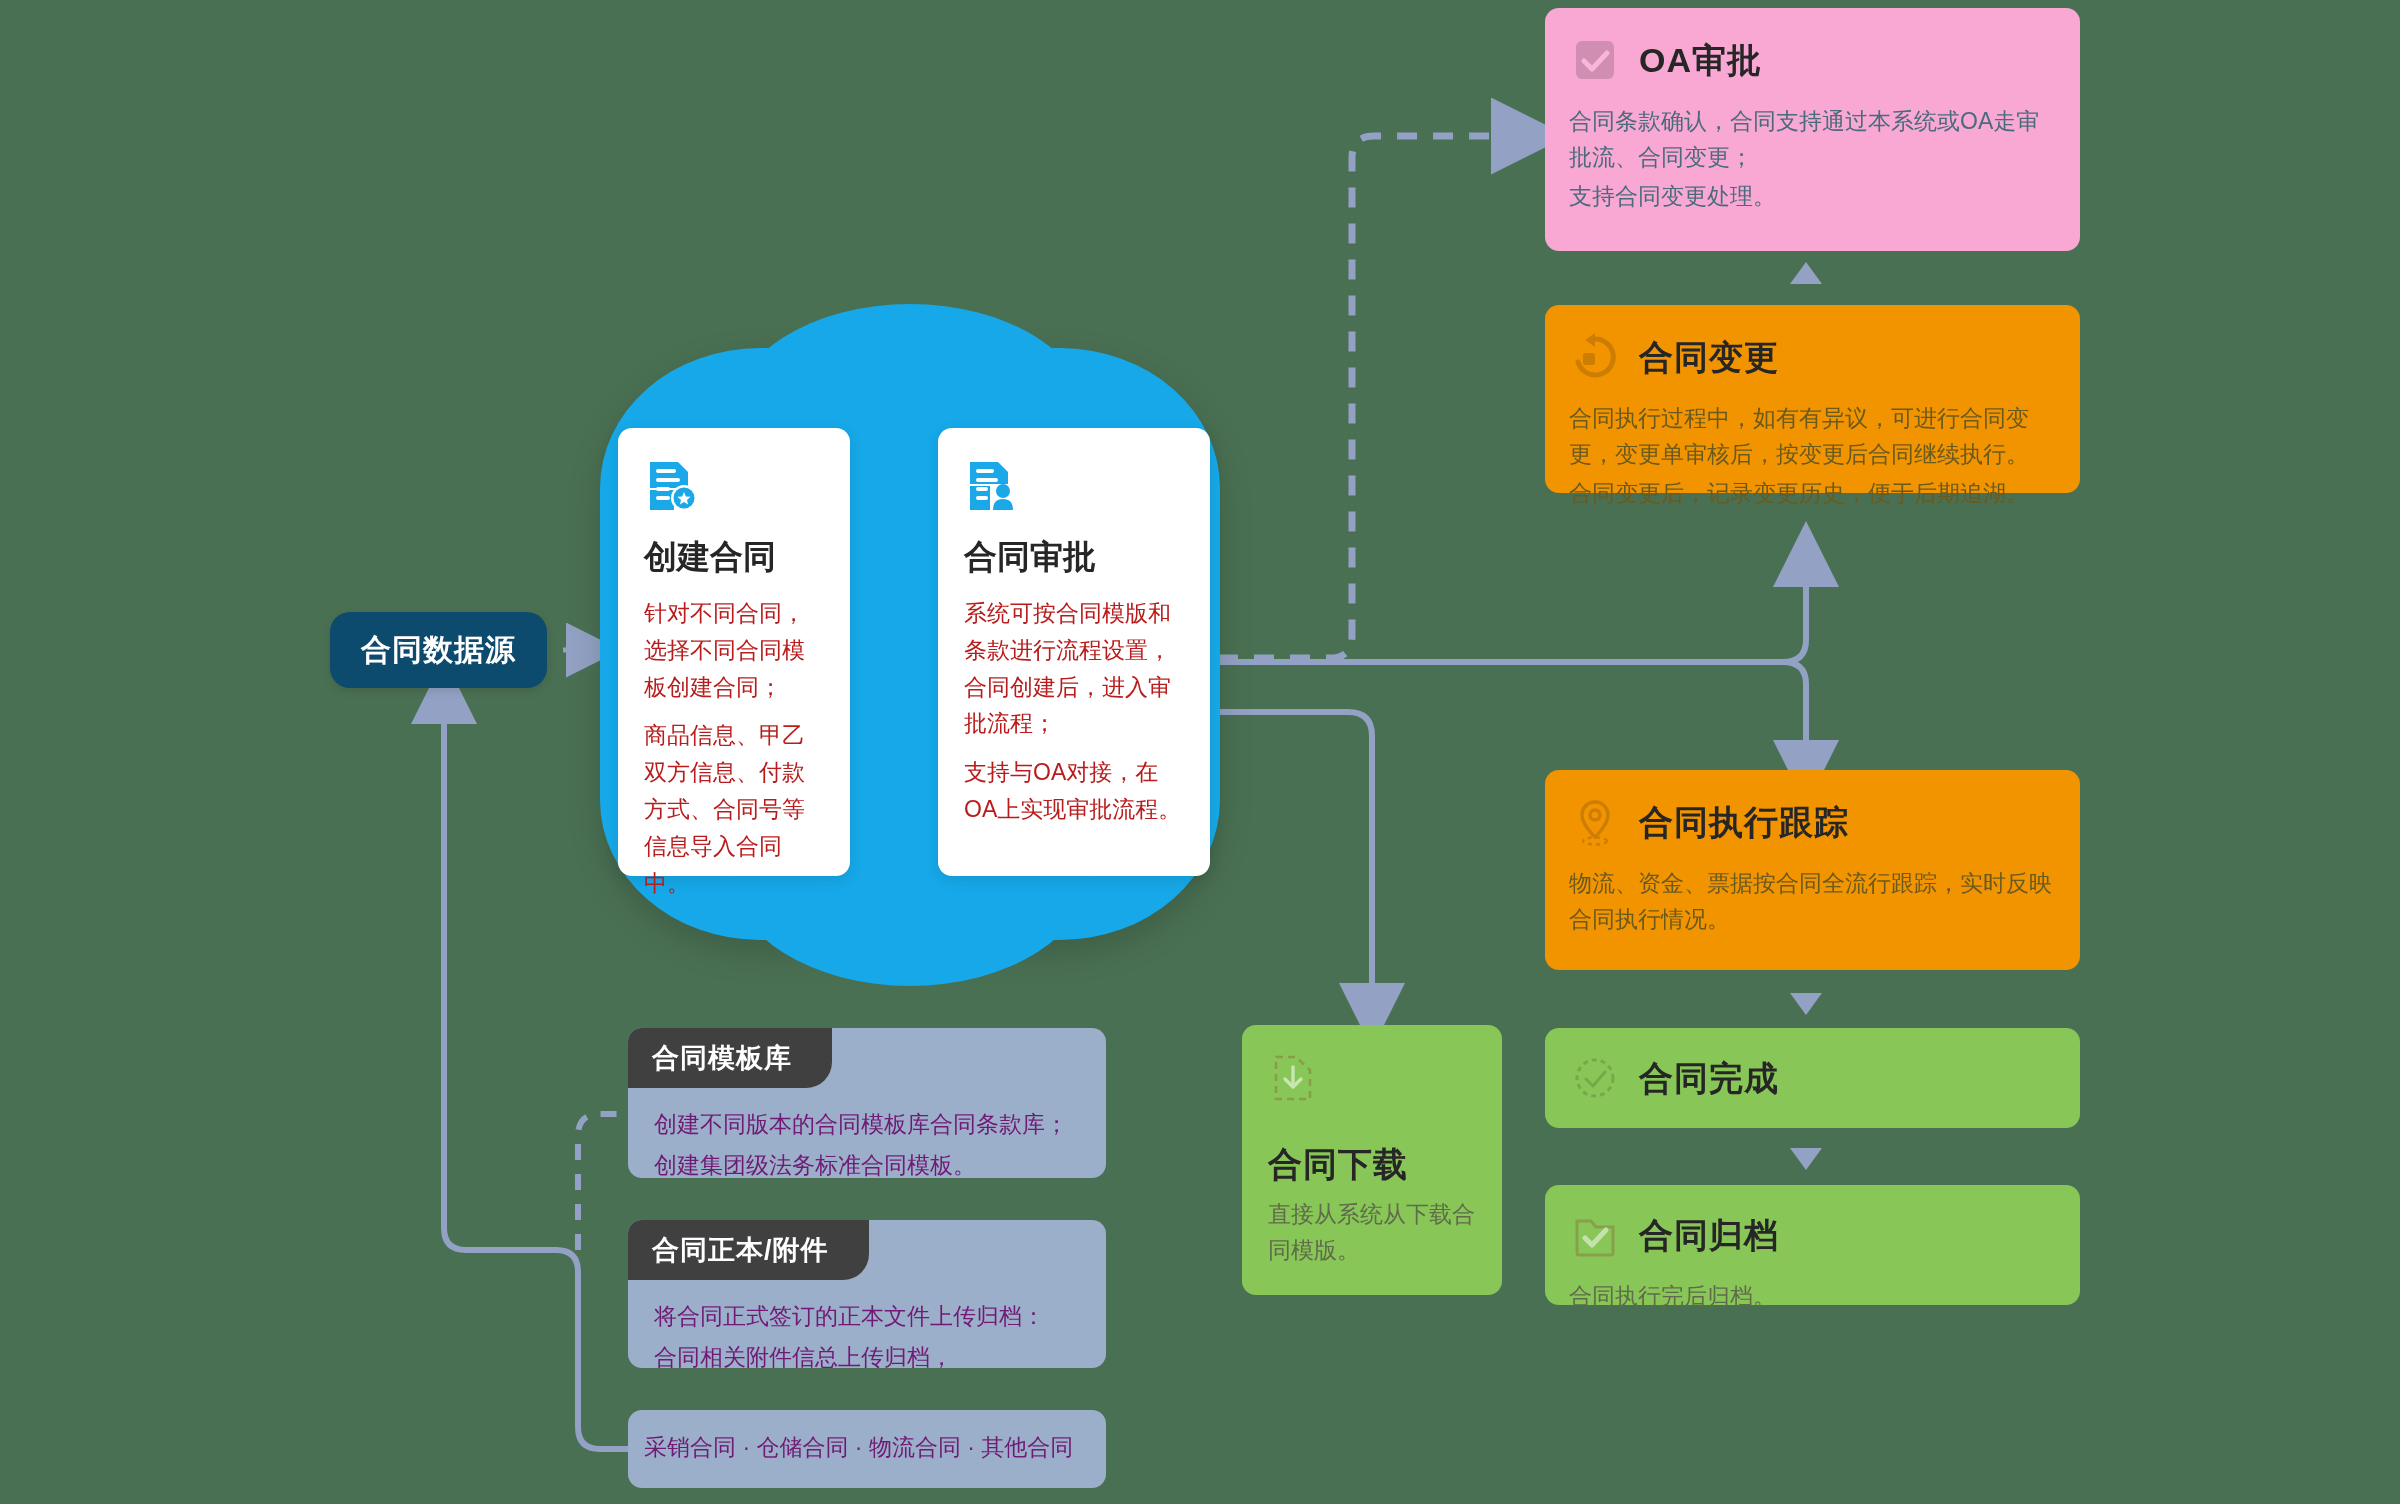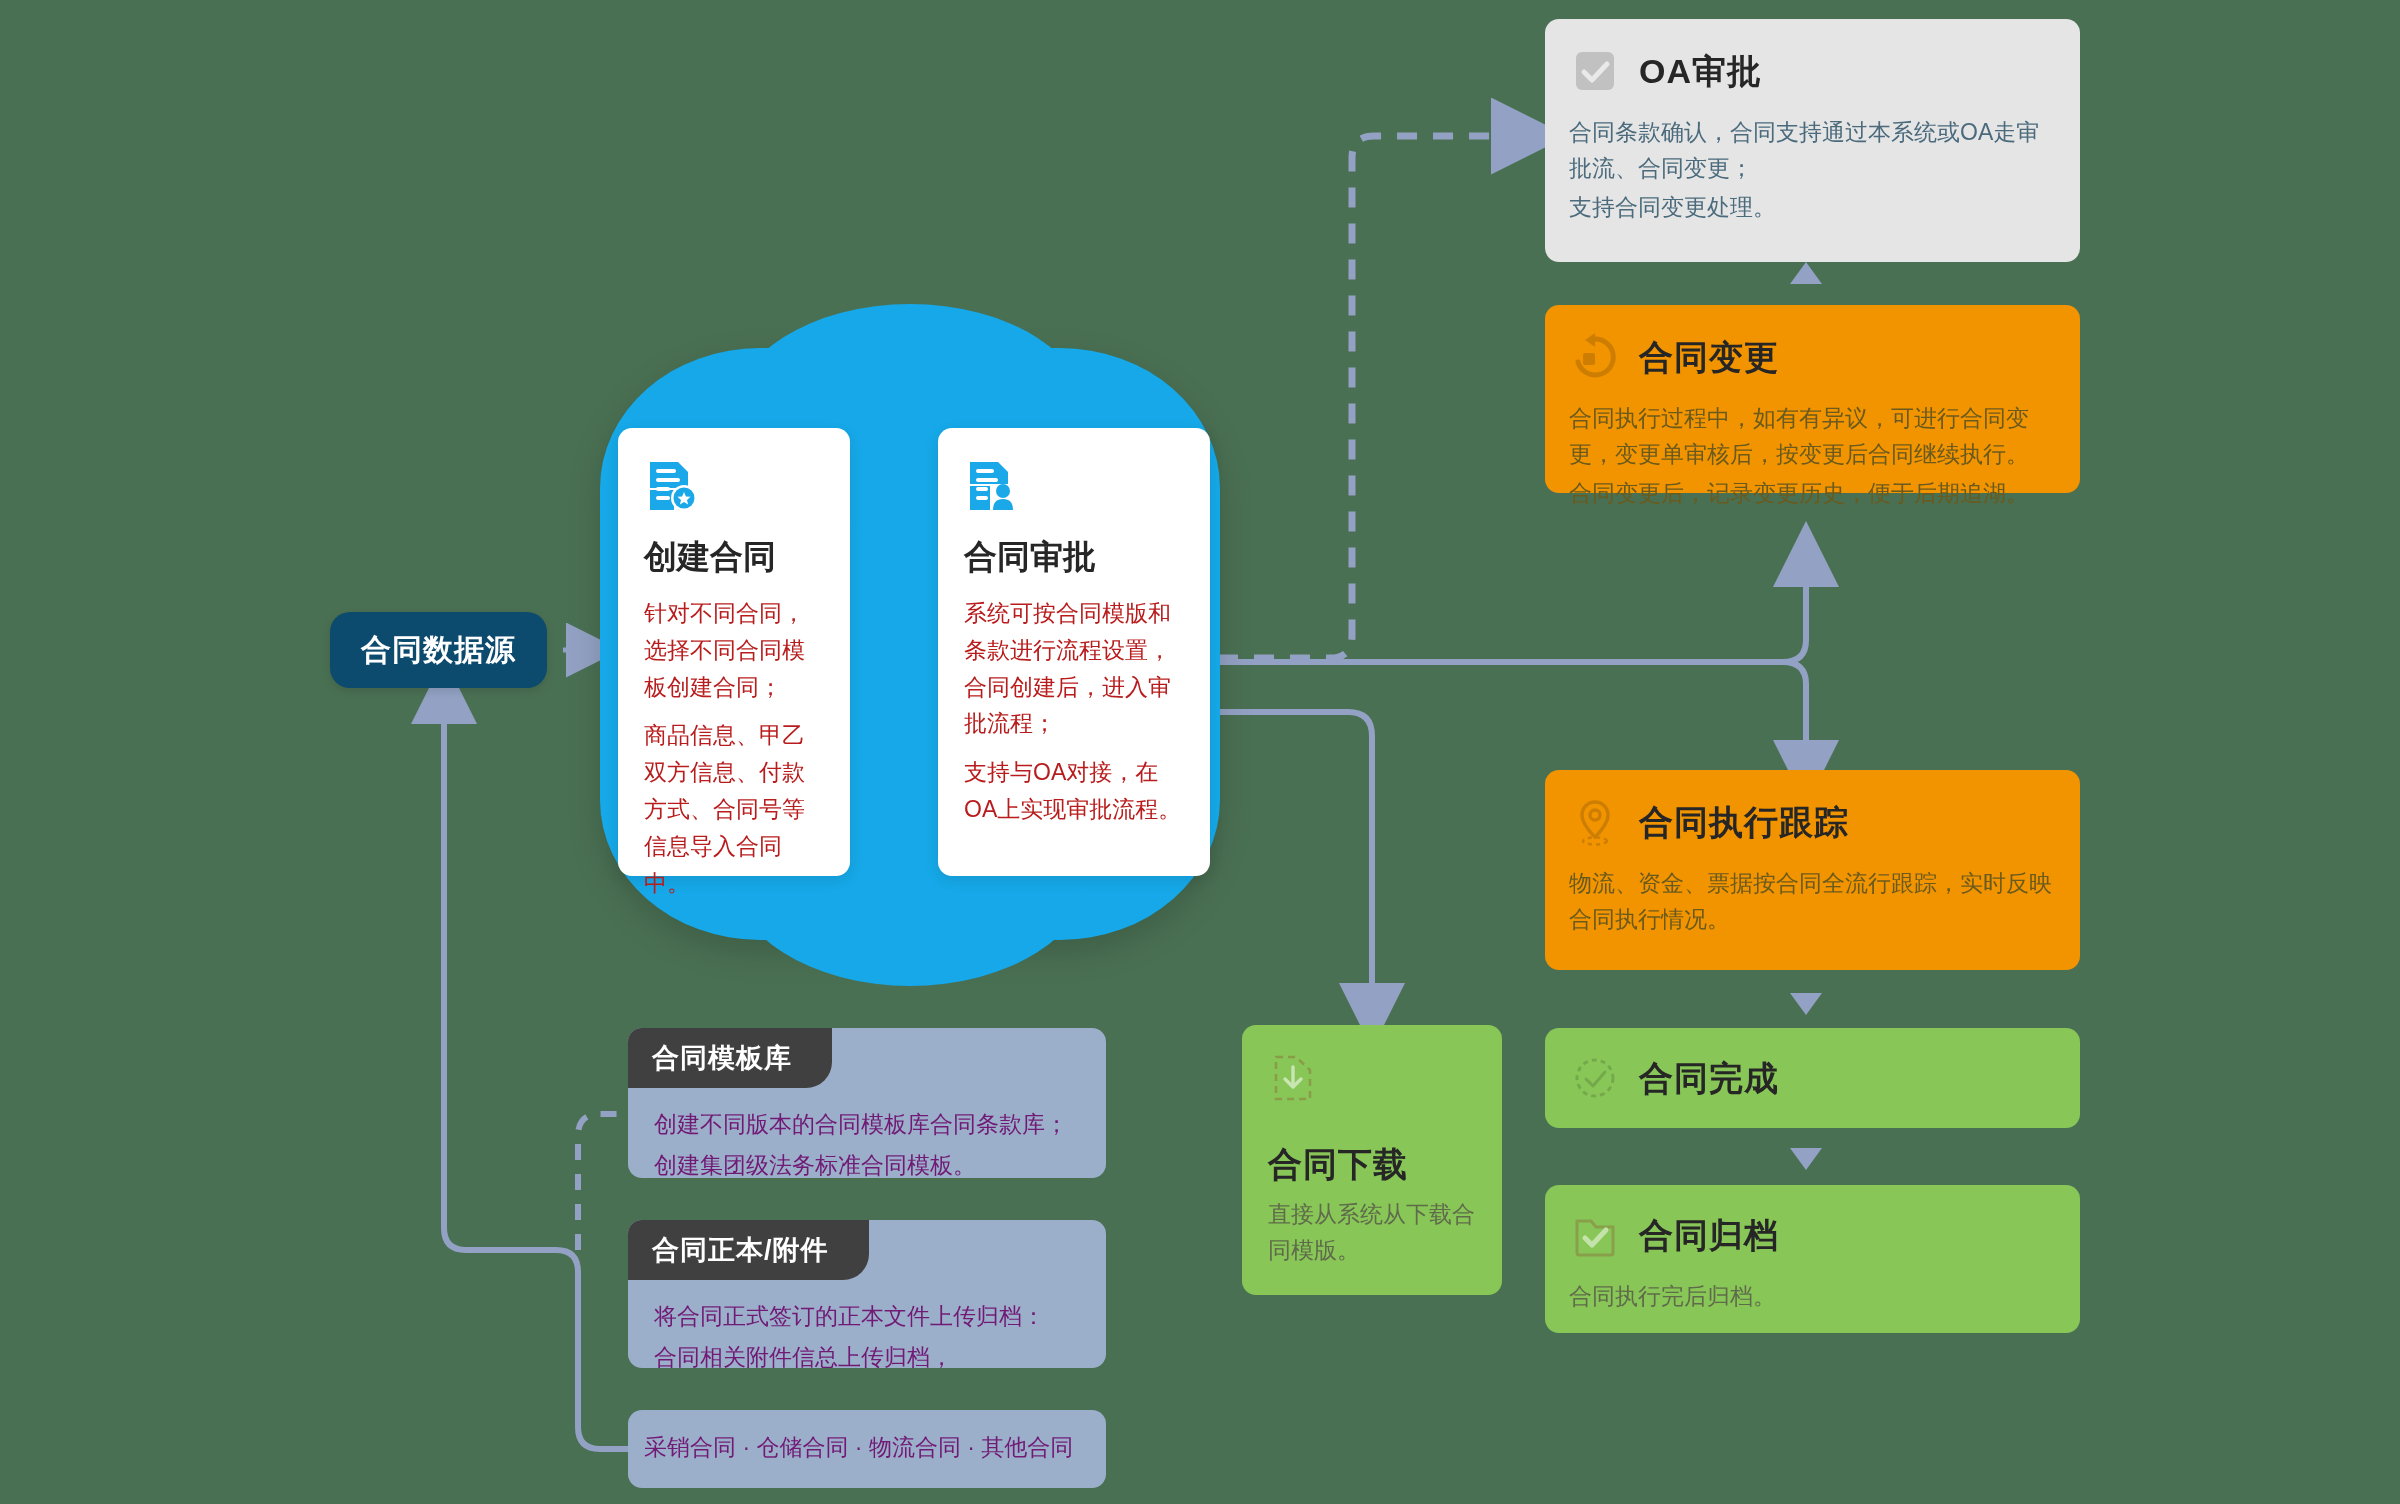--- a/index.html
+++ b/index.html
@@ -18,32 +18,32 @@
   .card .hd{display:flex;align-items:center;gap:18px;}
   .card .title{font-size:34px;font-weight:bold;color:#262626;letter-spacing:1px;line-height:1;}
   .card .body{font-size:23px;line-height:1.55;color:#5b5b5b;}
   .card .body p{margin:0 0 4px 0;}
 
   
   .ghost{width:52px;height:52px;flex:0 0 52px;position:relative;opacity:.16;}
   .ghost svg{width:52px;height:52px;display:block;}
 
   
-  .c-blue{background:#e5e5e5;margin-top:11px;}
+  .c-blue{background:#f9a8d4;}
   .c-orange{background:#f29400;}
   .c-green{background:#88c757;}
 
   #card-oa{left:1545px;top:8px;width:535px;height:243px;padding:26px 24px 0 24px;}
   #card-oa .body{color:#4b6b7d;}
   #card-change{left:1545px;top:305px;width:535px;height:188px;padding:26px 24px 0 24px;}
   #card-change .body{color:#6b5a1d;}
   #card-track{left:1545px;top:770px;width:535px;height:200px;padding:26px 24px 0 24px;}
   #card-track .body{color:#6b5a1d;}
   #card-done{left:1545px;top:1028px;width:535px;height:100px;padding:0 24px;display:flex;align-items:center;}
-  #card-archive{left:1545px;top:1185px;width:535px;height:148px;padding:24px 24px 0 24px;}
+  #card-archive{left:1545px;top:1185px;width:535px;height:120px;padding:24px 24px 0 24px;}
   #card-archive .body{color:#5f6b4a;}
 
   
   #blob{
     position:absolute;left:600px;top:348px;width:620px;height:592px;
     background:#16a8e8;border-radius:160px/140px;
     box-shadow:0 12px 34px rgba(0,0,0,.16);
   }
   #blob:before{
     content:"";position:absolute;left:50%;top:-44px;transform:translateX(-50%);

